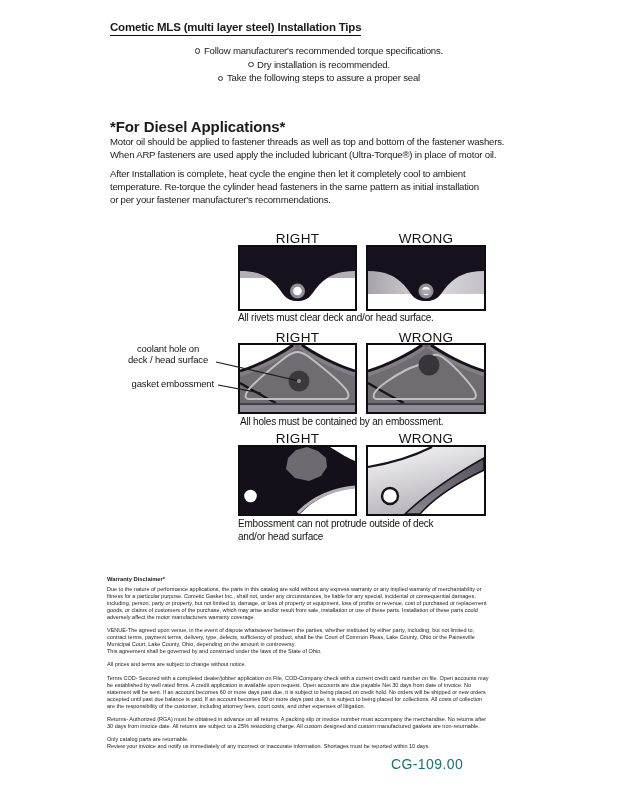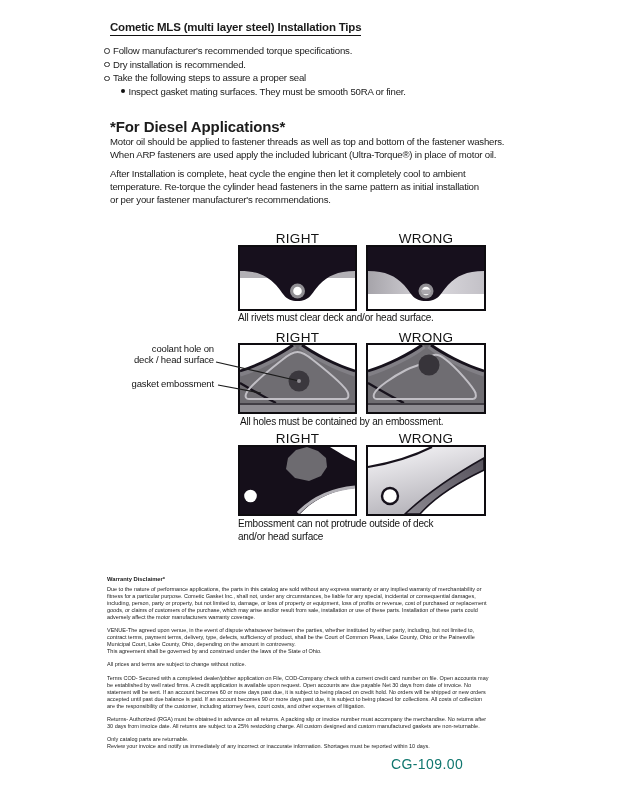--- a/index.html
+++ b/index.html
@@ -4,21 +4,21 @@
 <style>
   html,body{margin:0;padding:0;background:#ffffff;}
   .page{position:relative;width:618px;height:800px;background:#ffffff;overflow:hidden;
         font-family:"Liberation Sans","DejaVu Sans",sans-serif;color:#1b1b1b;padding-left:47px;}
   .abs{position:absolute;}
 
   .title{left:110px;top:21px;font-size:11.5px;font-weight:bold;letter-spacing:-0.2px;
          border-bottom:1.8px solid #111;padding-bottom:2px;white-space:nowrap;}
 
   .tips{left:104px;top:44px;width:430px;font-size:9.6px;letter-spacing:-0.2px;}
-  .tip-row{display:flex;align-items:flex-start;height:13.7px;line-height:13.7px;}
+  .tip-row{display:flex;align-items:flex-start;height:13.7px;line-height:13.7px;justify-content:center;}
   .tip-row.sub{margin-left:17px;}
   .o-mark{width:3.5px;height:3.5px;border:1px solid #333;border-radius:50%;margin:4.2px 3.5px 0 0;flex:none;}
   .f-mark{width:4px;height:4px;background:#111;border-radius:50%;margin:4.4px 3.5px 0 0;flex:none;}
   .tip-text{white-space:nowrap;}
 
   .diesel-h{left:110px;top:118px;font-size:15px;font-weight:bold;letter-spacing:-0.1px;white-space:nowrap;}
   .body-block{font-size:9.6px;letter-spacing:-0.2px;line-height:13.2px;}
   .body-block .ln{white-space:nowrap;height:13.2px;}
   .p1{left:110px;top:135px;}
   .p2{left:110px;top:167px;}
@@ -50,24 +50,20 @@
       <span class="o-mark"></span>
       <span class="tip-text">Follow manufacturer's recommended torque specifications.</span>
     </div>
     <div class="tip-row">
       <span class="o-mark"></span>
       <span class="tip-text">Dry installation is recommended.</span>
     </div>
     <div class="tip-row">
       <span class="o-mark"></span>
       <span class="tip-text">Take the following steps to assure a proper seal</span>
-    </div>
-    <div class="tip-row sub">
-      <span class="f-mark"></span>
-      <span class="tip-text">Inspect gasket mating surfaces.  They must be smooth 50RA or finer.</span>
     </div>
   </div>
 
   <div class="abs diesel-h">*For Diesel Applications*</div>
   <div class="abs body-block p1">
       <div class="ln">Motor oil should be applied to fastener threads as well as top and bottom of the fastener washers.</div>
       <div class="ln">When ARP fasteners are used apply the included lubricant (Ultra-Torque®) in place of motor oil.</div>
     </div>
   <div class="abs body-block p2">
       <div class="ln">After Installation is complete, heat cycle the engine then let it completely cool to ambient</div>
@@ -102,21 +98,21 @@
     <circle cx="60" cy="46" r="4.3" fill="#ffffff"></circle>
     <rect x="55.8" y="44.6" width="8.4" height="4.6" fill="#aaa8ae"></rect>
     <rect x="1" y="1" width="118" height="64" fill="none" stroke="#0e0c10" stroke-width="2"></rect>
   </svg>
 
   <div class="abs caption" style="left:238px;top:312px;">All rivets must clear deck and/or head surface.</div>
 
   <div class="abs rw-label" style="left:238px;top:330px;">RIGHT</div>
   <div class="abs rw-label" style="left:366px;top:330px;width:120px;">WRONG</div>
 
-  <div class="abs annot" style="left:104px;top:344px;">
+  <div class="abs annot" style="left:113px;top:344px;text-align:center;">
       <div class="ln">coolant hole on</div>
       <div class="ln">deck / head surface</div>
     </div>
   <div class="abs annot" style="left:104px;top:379px;">gasket embossment</div>
 
   <svg class="abs" style="left:238px;top:343px;" width="119" height="71" viewBox="0 0 119 71">
     <rect width="119" height="71" fill="#ffffff"></rect>
     <rect x="2" y="2" width="115" height="67" fill="#6f6d72"></rect>
     <path d="M2,2 H54 C42,11 20,23 2,28 Z" fill="#ffffff"></path>
     <path d="M117,2 H65 C77,11 99,23 117,28 Z" fill="#ffffff"></path>

